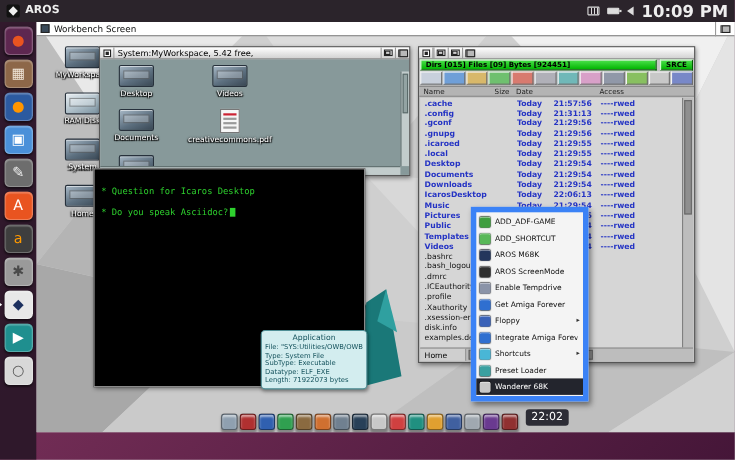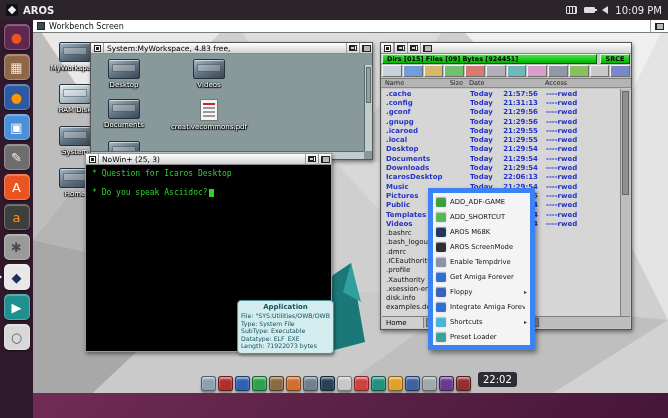--- a/index.html
+++ b/index.html
@@ -4,33 +4,33 @@
 <style>
   * { margin:0; padding:0; box-sizing:border-box; }
   html,body { width:668px; height:418px; font-family:"DejaVu Sans",sans-serif; }
   #screen { position:relative; width:668px; height:418px; overflow:hidden;
     background:linear-gradient(135deg,#8a3a66 0%,#6d2a52 45%,#451638 100%); }
 
   
   #topbar { position:absolute; left:0; top:0; right:0; height:20px; background:#2b242b;
     color:#eee; display:flex; align-items:center; justify-content:space-between;
     font-size:10px; padding:0 6px; z-index:40; }
-  .tb-left { display:flex; align-items:center; gap:5px; }
+  .tb-left { display:flex; gap:5px; }
   .tb-appicon { width:12px; height:12px; background:#111; border-radius:2px; position:relative; }
   .tb-appicon::before { content:""; position:absolute; left:3px; top:3px; width:6px; height:6px;
     background:#eee; transform:rotate(45deg); }
   .tb-title { font-weight:bold; }
   .tb-right { display:flex; align-items:center; gap:7px; }
   .kbd-ico { width:11px; height:8px; border:1px solid #ddd; border-radius:1px;
     background:repeating-linear-gradient(90deg,#2b242b 0 2px,#ddd 2px 3px); }
   .bat-ico { width:11px; height:6px; border:1px solid #ddd; border-radius:1px; position:relative; background:#ddd; }
   .bat-ico::after { content:""; position:absolute; right:-3px; top:1px; width:2px; height:2px; background:#ddd; }
   .vol-ico { width:0; height:0; border-top:4px solid transparent; border-bottom:4px solid transparent;
     border-right:6px solid #ddd; position:relative; }
-  .tb-clock { font-size:10px; }
+  .tb-clock { font-size:15px;font-weight:bold; }
 
   
   #launcher { position:absolute; left:0; top:20px; bottom:0; width:33px;
     background:rgba(38,22,38,0.88); z-index:39; display:flex; flex-direction:column;
     align-items:center; padding-top:2px; }
   .l-item { position:relative; margin:2px 0; }
   .l-tile { display:flex; width:26px; height:26px; border-radius:5px;
     align-items:center; justify-content:center; border:1px solid rgba(255,255,255,.25);
     box-shadow:inset 0 1px 1px rgba(255,255,255,.3), 0 1px 2px rgba(0,0,0,.5); }
   .l-glyph { font-size:13px; line-height:1; }
@@ -150,21 +150,21 @@
     box-shadow:inset 0 1px 0 rgba(255,255,255,.5), 0 0 1px rgba(0,0,0,.6); }
   .mi-label { white-space:nowrap; overflow:hidden; flex:1; }
   .mi-arrow { font-size:6px; color:#333; margin-left:2px; }
   .menu-item.selected { background:#23252d; color:#fff; }
   .menu-item.selected .mi-arrow { color:#fff; }
 
   
   #tooltip { position:absolute; left:204px; top:280px; width:97px; background:#d3edef;
     border:1px solid #4f8f96; border-radius:4px; z-index:12; padding:2px 3px 3px 3px;
     color:#14525c; box-shadow:1px 2px 3px rgba(0,0,0,.3); }
-  #tooltip .tt-title { text-align:center; font-size:7px; font-weight:bold; margin-bottom:1px; }
+  #tooltip .tt-title { text-align:center; font-size:7px; font-weight:normal; margin-bottom:1px; }
   .tt-line { font-size:6.2px; line-height:7.6px; white-space:nowrap; overflow:hidden; }
 
   
   #dock { position:absolute; left:168px; top:347px; height:24px; display:flex; align-items:flex-end;
     gap:2px; z-index:8; }
   .dock-icon { width:15px; height:15px; border-radius:3px; display:inline-block;
     border:1px solid rgba(0,0,0,.4);
     box-shadow:inset 0 2px 2px rgba(255,255,255,.55), 0 2px 2px rgba(0,0,0,.35); }
   .dock-clock { margin-left:5px; background:rgba(18,18,28,.85); color:#fff; font-size:10px;
     padding:2px 5px; border-radius:3px; align-self:center; }
@@ -307,21 +307,21 @@
           <span class="icon-gfx drawer"></span>
           <span class="ilabel">Home</span>
         </div>
       </div>
 
     <div id="win-workspace" class="awin">
       <div class="titlebar">
         <span class="gad close">
             <span class="g-close"></span>
           </span>
-        <span class="title">System:MyWorkspace, 4.83 free,</span>
+        <span class="title">System:MyWorkspace, 5.42 free,</span>
         <span class="gad">
             <span class="g-zoom"></span>
           </span>
         <span class="gad">
             <span class="g-depth"></span>
           </span>
       </div>
       <div class="wcontent">
         <div id="ws-grid">
 
@@ -349,32 +349,20 @@
               <span class="icon-gfx drawer"></span>
 
             </div>
           </div>
         <div class="vscroll-ws"></div>
         <div class="hscroll-ws"></div>
       </div>
     </div>
 
     <div id="win-shell" class="awin">
-      <div class="titlebar">
-        <span class="gad close">
-            <span class="g-close"></span>
-          </span>
-        <span class="title">NoWin+ (25, 3)</span>
-        <span class="gad">
-            <span class="g-zoom"></span>
-          </span>
-        <span class="gad">
-            <span class="g-depth"></span>
-          </span>
-      </div>
       <div class="scontent">
         <div>
 
         <div class="shell-line">* Question for Icaros Desktop</div>
             <div class="shell-line"></div>
           </div>
         <div class="shell-line"><span>* Do you speak Asciidoc?</span><span class="cursor"></span></div>
       </div>
     </div>
 
@@ -678,20 +666,25 @@
           <span class="mi-label">Shortcuts</span>
           <span class="mi-arrow">▸</span>
         </div>
 
         <div class="menu-item">
           <span class="mi-icon" style="background: rgb(58, 160, 160);"></span>
           <span class="mi-label">Preset Loader</span>
           <span class="mi-arrow"></span>
         </div>
 
+        <div class="menu-item selected">
+          <span class="mi-icon" style="background: rgb(200, 200, 200);"></span>
+          <span class="mi-label">Wanderer 68K</span>
+          <span class="mi-arrow"></span>
+        </div>
       </div>
 
     <div id="tooltip">
       <div class="tt-title">Application</div>
       <div>
 
       <div class="tt-line">File: "SYS:Utilities/OWB/OWB"</div>
           <div class="tt-line">Type: System File</div>
           <div class="tt-line">SubType: Executable</div>
           <div class="tt-line">Datatype: ELF_EXE</div>

